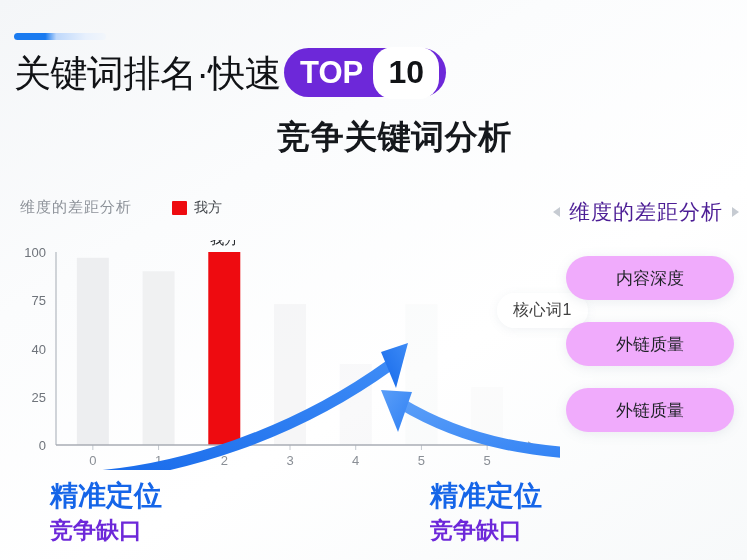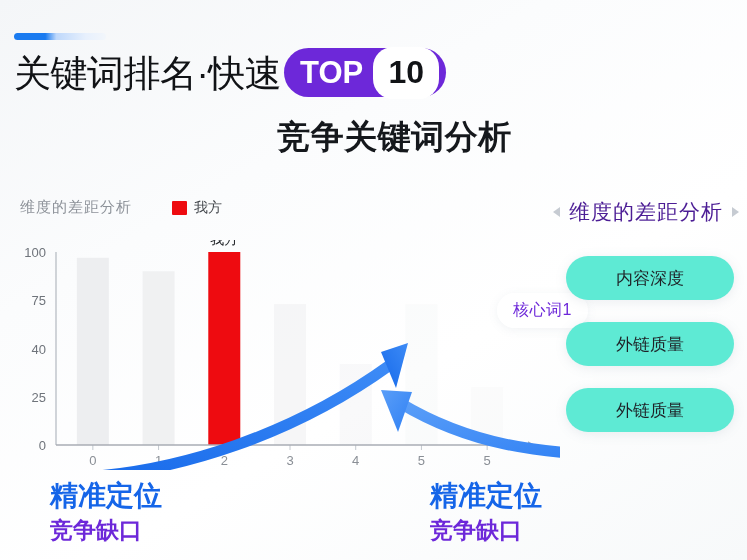--- a/index.html
+++ b/index.html
@@ -152,37 +152,37 @@
 
   
   .core-chip {
     position: absolute;
     left: 497px;
     top: 293px;
     background: rgba(255,255,255,0.72);
     border-radius: 18px;
     padding: 7px 16px;
     font-size: 16px;
-    color: #6d28d9;
+    color: #404040;
     box-shadow: 0 2px 10px rgba(120,135,160,0.10);
     letter-spacing: 0.5px;
   }
 
   
   .cards {
     position: absolute;
     right: 13px;
     top: 256px;
     width: 168px;
     display: flex;
     flex-direction: column;
     gap: 22px;
   }
   .card {
-    background: #5eead4;
+    background: #f0abfc;
     border-radius: 22px;
     height: 44px;
     display: flex;
     align-items: center;
     justify-content: center;
     font-size: 17px;
     color: #1e2126;
     box-shadow: 0 2px 12px rgba(110,125,150,0.13);
   }
 

